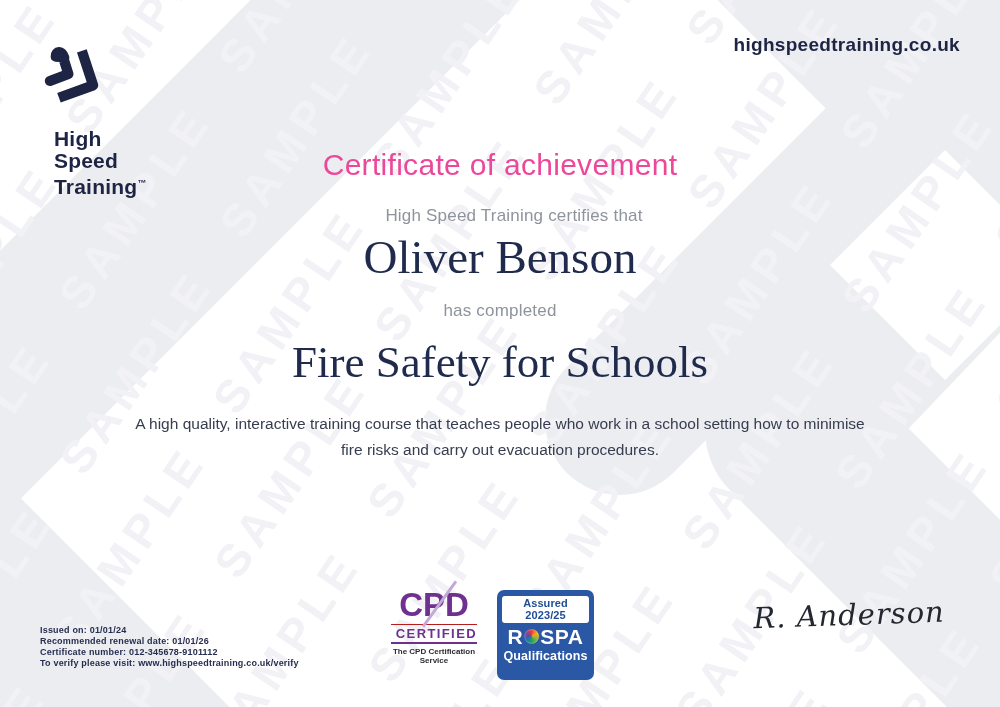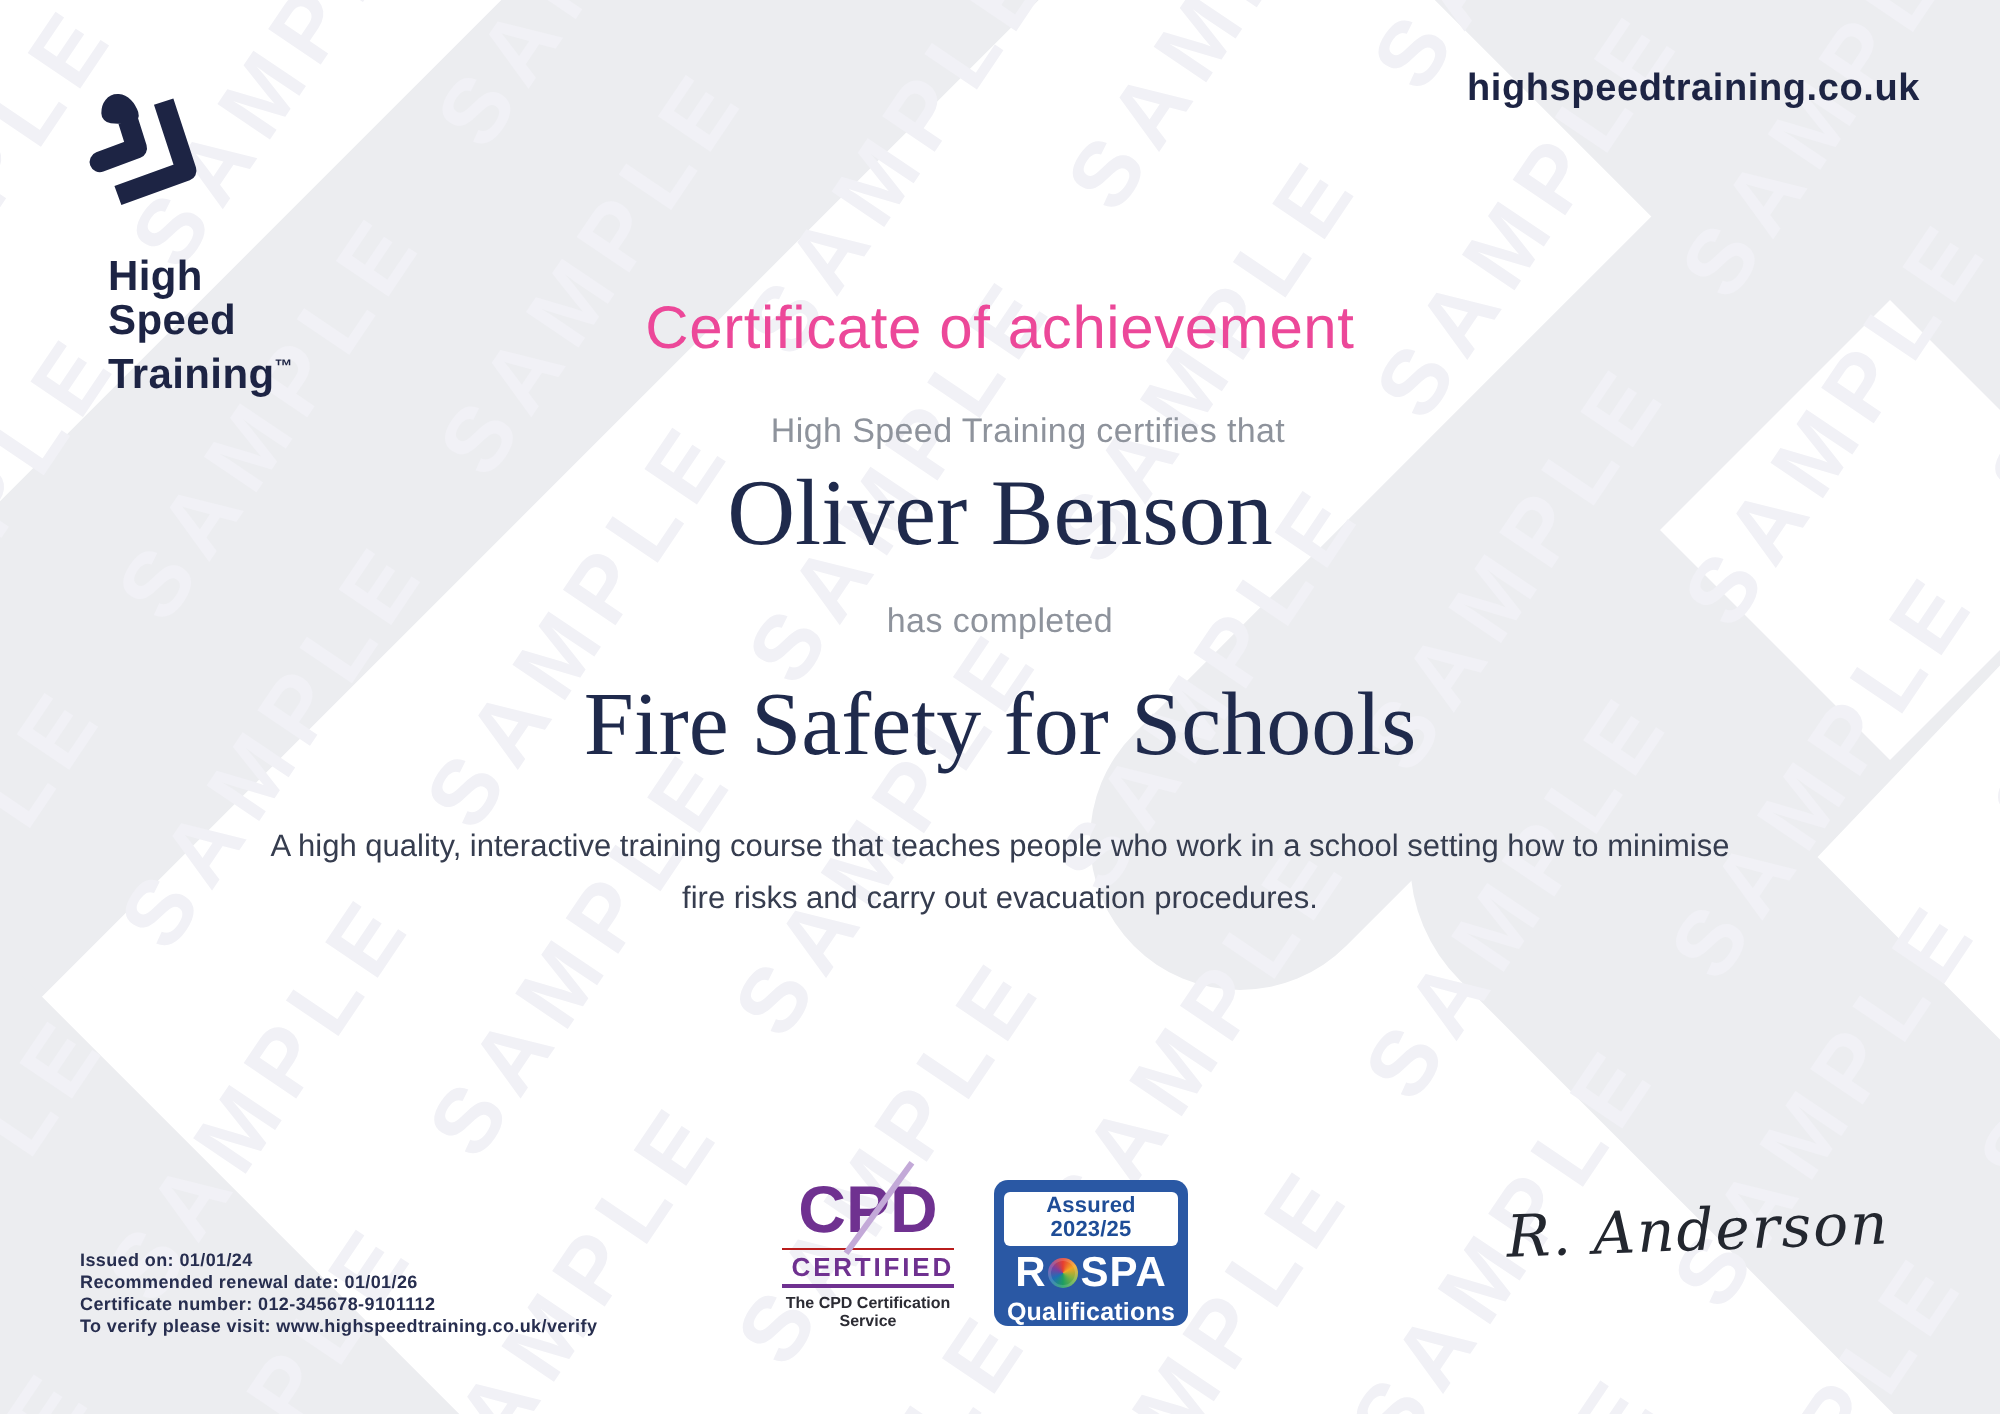--- a/index.html
+++ b/index.html
@@ -35,21 +35,21 @@
   .desc { top:399px; font-size:15.5px; font-weight:500; color:#363d4f; line-height:26px; }
   .desc-inner { display:inline-block; max-width:730px;margin-top:12px; }
   
   .details { position:absolute; left:40px; top:625px; font-size:9px; font-weight:700; color:#272e4f; line-height:10.5px; letter-spacing:.2px; }
   .details div { margin-bottom:0.5px; }
   .cpd { position:absolute; left:391px; top:589px; width:86px; text-align:center; }
   .cpd-acronym { position:relative; color:#6f3190; font-weight:800; font-size:33px; line-height:32px; letter-spacing:0; }
   .cpd-slash { position:absolute; left:47px; top:-13px; width:3px; height:56px; background:#c3a9d8; transform:rotate(36deg); }
   .cpd-certified { margin-top:3px; color:#6f3190; font-weight:700; font-size:13px; letter-spacing:1.4px; border-top:1px solid #b91c1c; border-bottom:2px solid #6f3190; padding:1px 0;text-align:right; }
   .cpd-caption { margin-top:3px; font-size:8px; font-weight:700; color:#2b2b33; line-height:9px; }
-  .rospa { position:absolute; left:497px; top:590px; width:97px; height:73px; background:#2a58a4; border-radius:7px; padding:6px 5px 5px; text-align:center; }
+  .rospa { position:absolute; left:497px; top:590px; width:97px; height:90px; background:#2a58a4; border-radius:7px; padding:6px 5px 5px; text-align:center; }
   .rospa-assured { background:#fff; border-radius:3px; color:#1f4d97; font-size:11px; font-weight:700; padding:1px 0 2px; letter-spacing:.1px; }
   .rospa-name { margin-top:2px; color:#fff; font-weight:800; font-size:21px; line-height:23px; letter-spacing:.5px; display:flex; justify-content:center; align-items:center; }
   .rospa-o { display:inline-block; width:15px; height:15px; border-radius:50%; margin:0 1px;
              background:conic-gradient(#e63e30,#f5a623,#7cb342,#1e9e61,#1f6fb5,#7b3fa0,#e63e30);
              box-shadow:inset 0 0 0 1.5px rgba(255,255,255,.15); }
   .rospa-qual { margin-top:1px; color:#fff; font-weight:700; font-size:12.5px; letter-spacing:.1px; }
   .sig-block { position:absolute; right:36px; top:598px; width:230px; text-align:center; }
   .sig-name { font-family:"DejaVu Serif", serif; font-style:italic; font-size:29px; color:#23272f; transform:rotate(-2deg); letter-spacing:1px; }
   .sig-role { margin-top:9px; font-size:12.5px; font-weight:700; color:#1f2536; letter-spacing:.1px; }
 </style>

